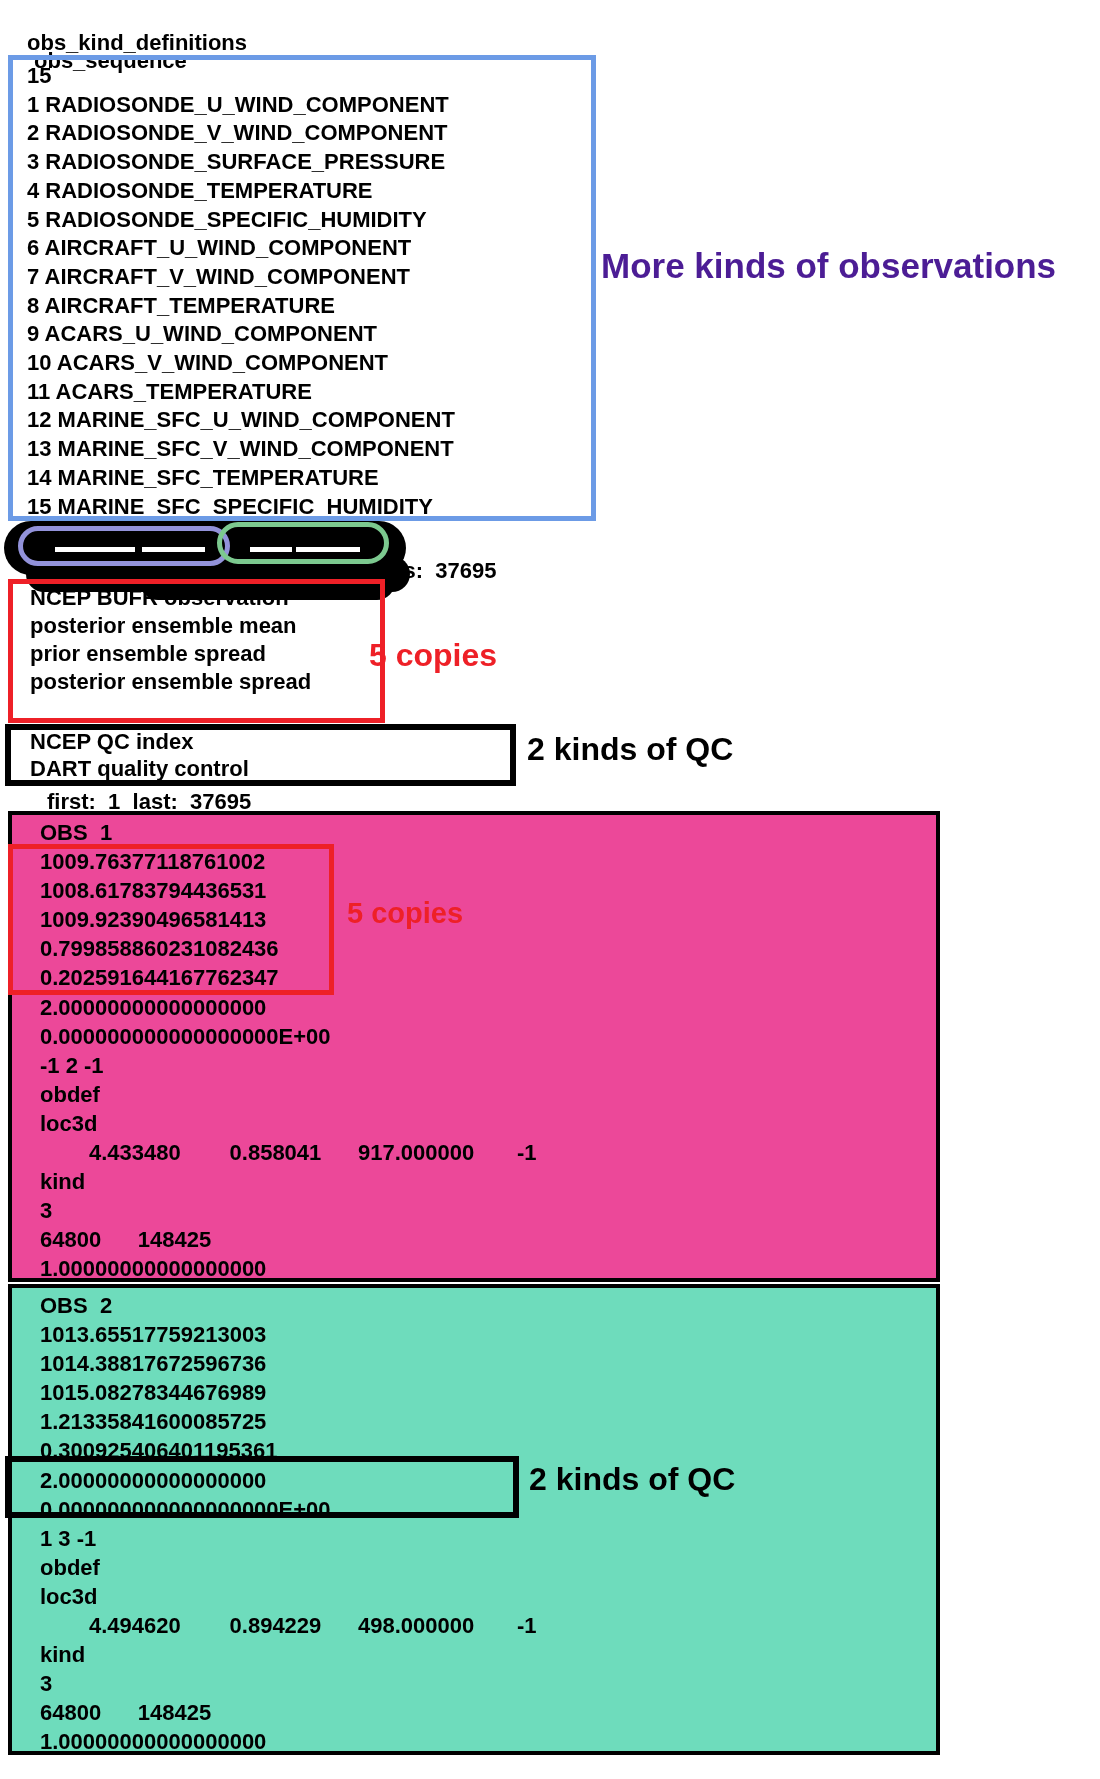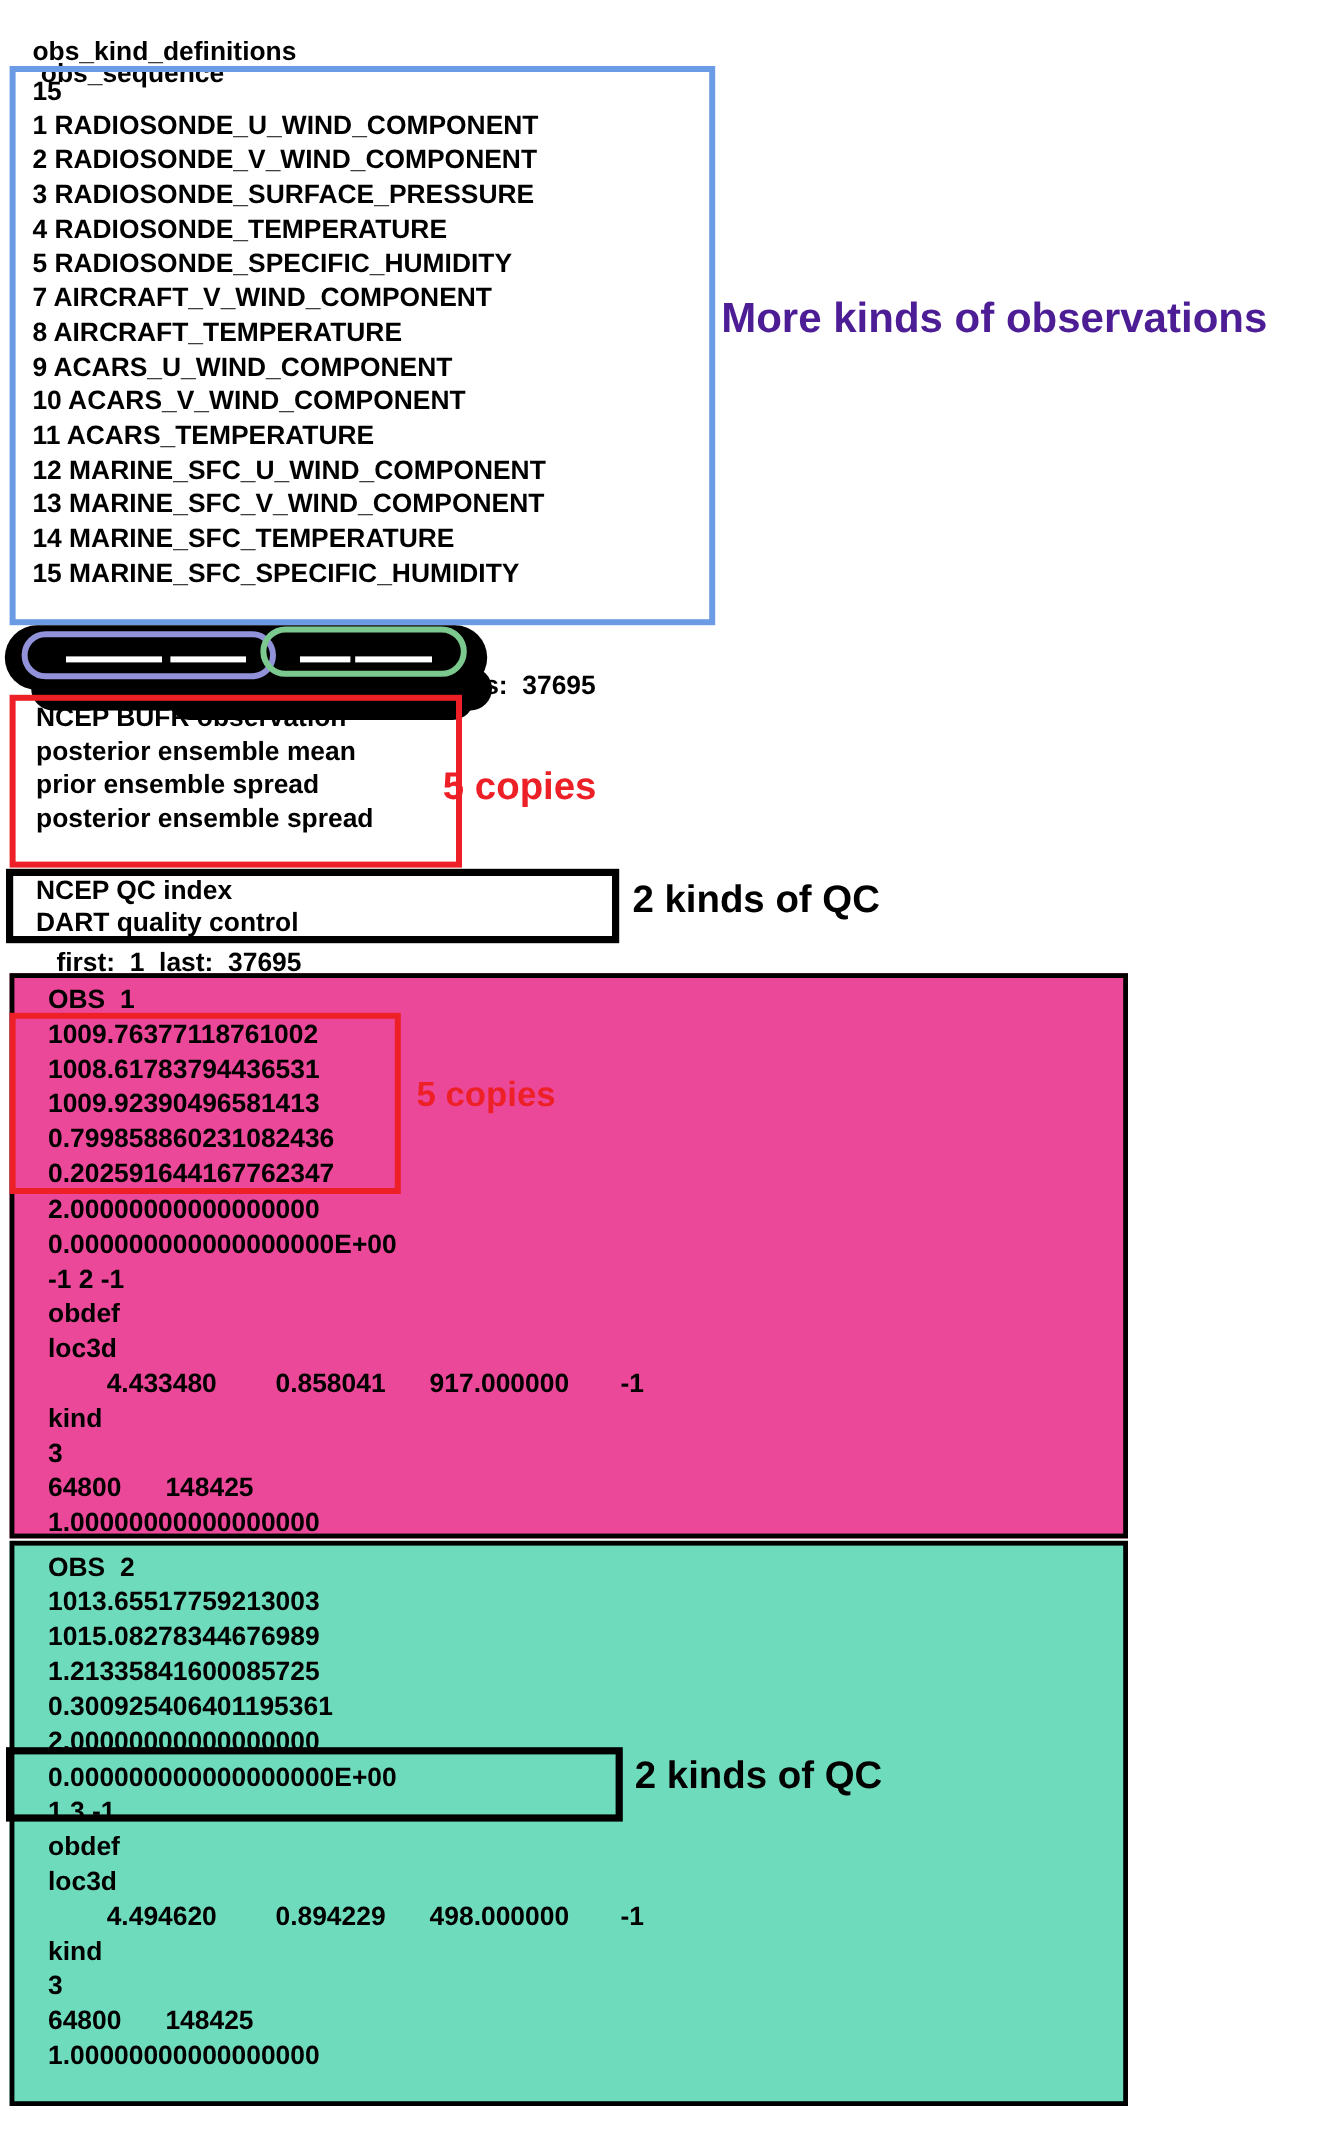--- a/index.html
+++ b/index.html
@@ -66,20 +66,21 @@
   <div class="abs body-text" id="hdr1">obs_sequence</div>
   <div class="abs body-text" id="hdr2">obs_kind_definitions</div>
 
   <div class="abs" id="kinds-box">
       <div class="line">15</div>
       <div class="line">1 RADIOSONDE_U_WIND_COMPONENT</div>
       <div class="line">2 RADIOSONDE_V_WIND_COMPONENT</div>
       <div class="line">3 RADIOSONDE_SURFACE_PRESSURE</div>
       <div class="line">4 RADIOSONDE_TEMPERATURE</div>
       <div class="line">5 RADIOSONDE_SPECIFIC_HUMIDITY</div>
+      <div class="line">6 AIRCRAFT_U_WIND_COMPONENT</div>
       <div class="line">7 AIRCRAFT_V_WIND_COMPONENT</div>
       <div class="line">8 AIRCRAFT_TEMPERATURE</div>
       <div class="line">9 ACARS_U_WIND_COMPONENT</div>
       <div class="line">10 ACARS_V_WIND_COMPONENT</div>
       <div class="line">11 ACARS_TEMPERATURE</div>
       <div class="line">12 MARINE_SFC_U_WIND_COMPONENT</div>
       <div class="line">13 MARINE_SFC_V_WIND_COMPONENT</div>
       <div class="line">14 MARINE_SFC_TEMPERATURE</div>
       <div class="line">15 MARINE_SFC_SPECIFIC_HUMIDITY</div>
     </div>
@@ -131,20 +132,21 @@
       <div class="line">3</div>
       <div class="line">64800      148425</div>
       <div class="line">1.00000000000000000</div>
     </div>
   <div class="abs" id="obs1-copies-outline"></div>
   <div class="abs" id="copies-annot-2">5 copies</div>
 
   <div class="abs" id="obs2-box">
       <div class="line">OBS  2</div>
       <div class="line">1013.65517759213003</div>
+      <div class="line">1014.38817672596736</div>
       <div class="line">1015.08278344676989</div>
       <div class="line">1.21335841600085725</div>
       <div class="line">0.300925406401195361</div>
       <div class="line">2.00000000000000000</div>
       <div class="line">0.000000000000000000E+00</div>
       <div class="line">1 3 -1</div>
       <div class="line">obdef</div>
       <div class="line">loc3d</div>
       <div class="line">        4.494620        0.894229      498.000000       -1</div>
       <div class="line">kind</div>

